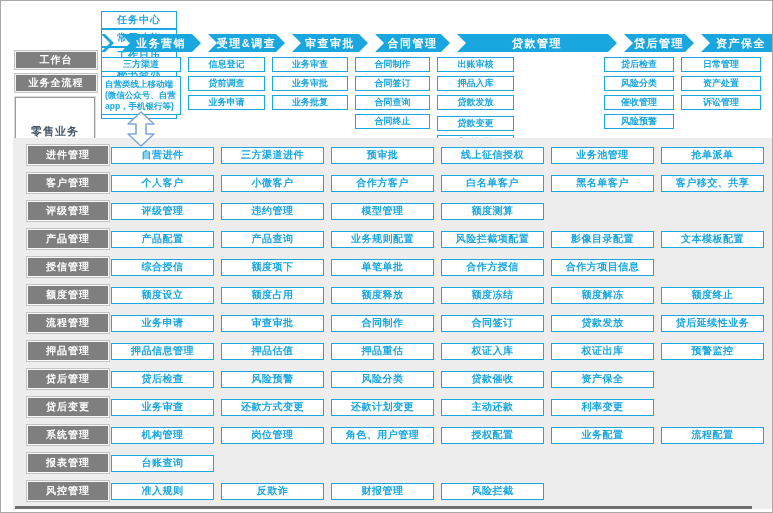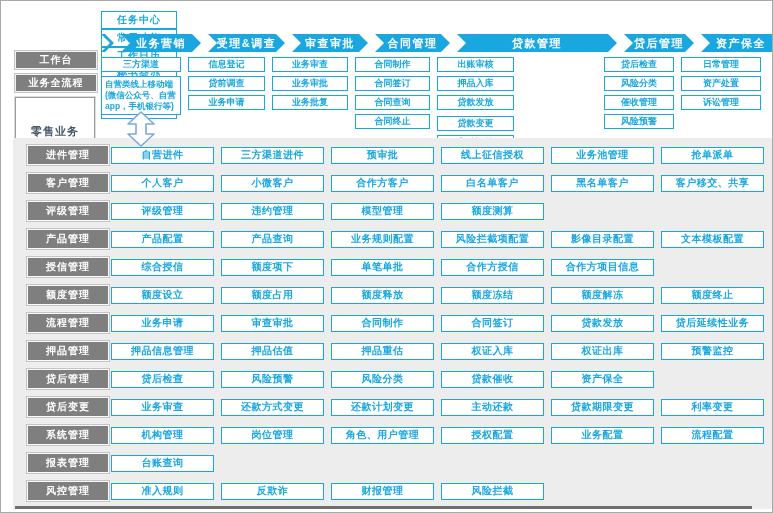--- a/index.html
+++ b/index.html
@@ -243,21 +243,20 @@
           <div class="btn mbtn">资产保全</div>
         </div>
       </div>
       <div class="module-row">
         <div class="module-label">贷后变更</div>
         <div class="module-items">
           <div class="btn mbtn">业务审查</div>
           <div class="btn mbtn">还款方式变更</div>
           <div class="btn mbtn">还款计划变更</div>
           <div class="btn mbtn">主动还款</div>
-          <div class="btn mbtn">贷款期限变更</div>
           <div class="btn mbtn">利率变更</div>
         </div>
       </div>
       <div class="module-row">
         <div class="module-label">系统管理</div>
         <div class="module-items">
           <div class="btn mbtn">机构管理</div>
           <div class="btn mbtn">岗位管理</div>
           <div class="btn mbtn">角色、用户管理</div>
           <div class="btn mbtn">授权配置</div>

